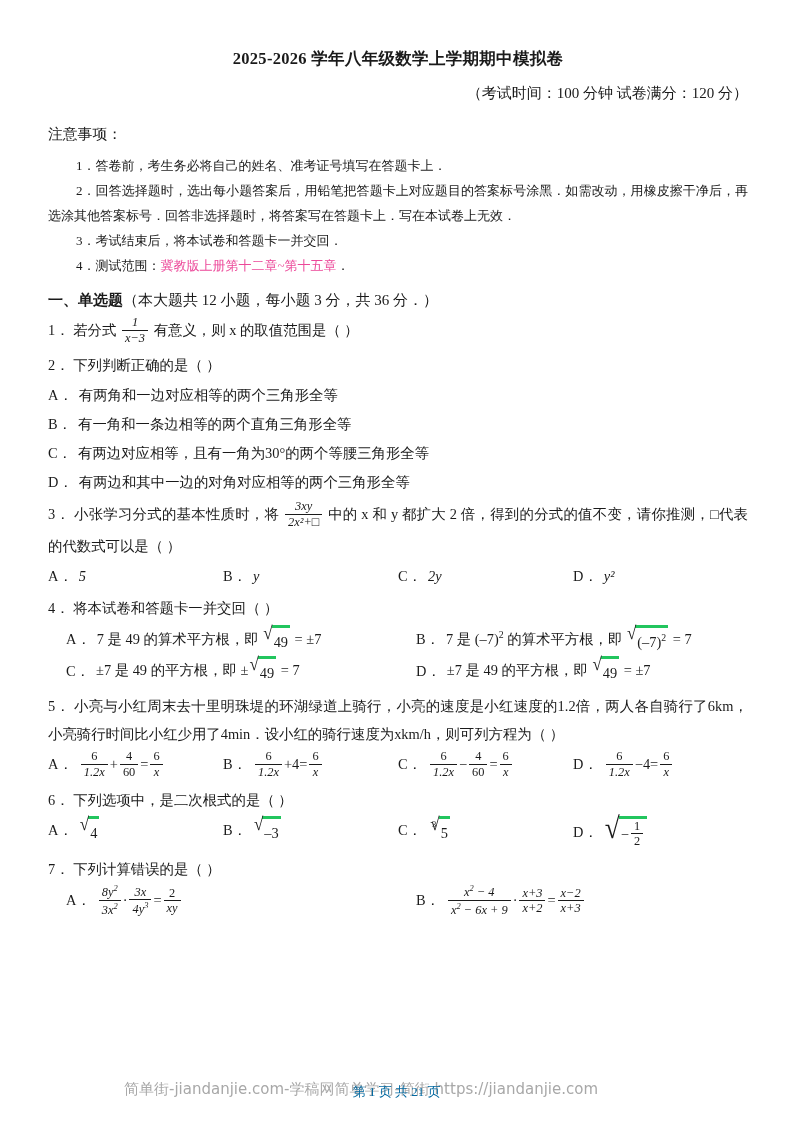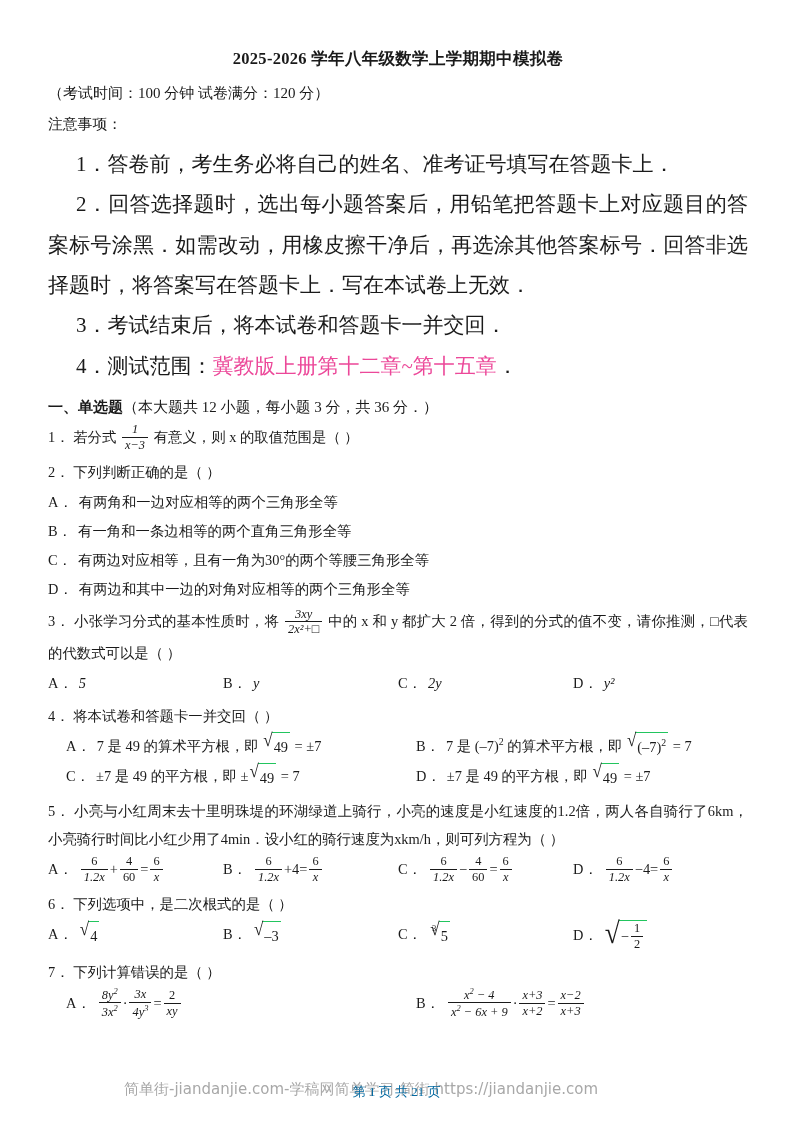--- a/index.html
+++ b/index.html
@@ -31,32 +31,32 @@
 
   
   .doc-title {
     text-align: center;
     font-size: 16.5px;
     font-weight: bold;
     letter-spacing: 0.3px;
     margin: 0 0 14px 0;
   }
   .doc-subtitle {
-    text-align: left;
+    text-align: right;
     font-size: 15px;
-    margin: 0 0 12px 0;
+    margin: 0 0 22px 0;
   }
 
   
   .notice-head {
     font-size: 14.8px;
     margin: 0 0 10px 0;
   }
   .notice-item {
-    font-size: 21px;
+    font-size: 13px;
     line-height: 1.92;
     margin: 0;
     text-indent: 28px;
     text-align: justify;
   }
   .red {
     color: #ec4899;
   }
 
   
@@ -121,21 +121,21 @@
     vertical-align: middle;
     margin: 0 1px;
   }
   .sqrt .rad {
     font-size: 1.18em;
     line-height: 1;
     transform: scaleY(1.1);
     margin-right: -1px;
   }
   .sqrt .radicand {
-    border-top: 1px solid #22c55e;
+    border-top: 3px solid #22c55e;
     padding: 0 2px 0 2px;
   }
   .sqrt.tall .radicand { padding-top: 1px; }
   .nthroot {
     position: relative;
     display: inline-block;
     margin-right: -3px;
     font-size: 0.6em;
     vertical-align: top;
     top: 0px;

